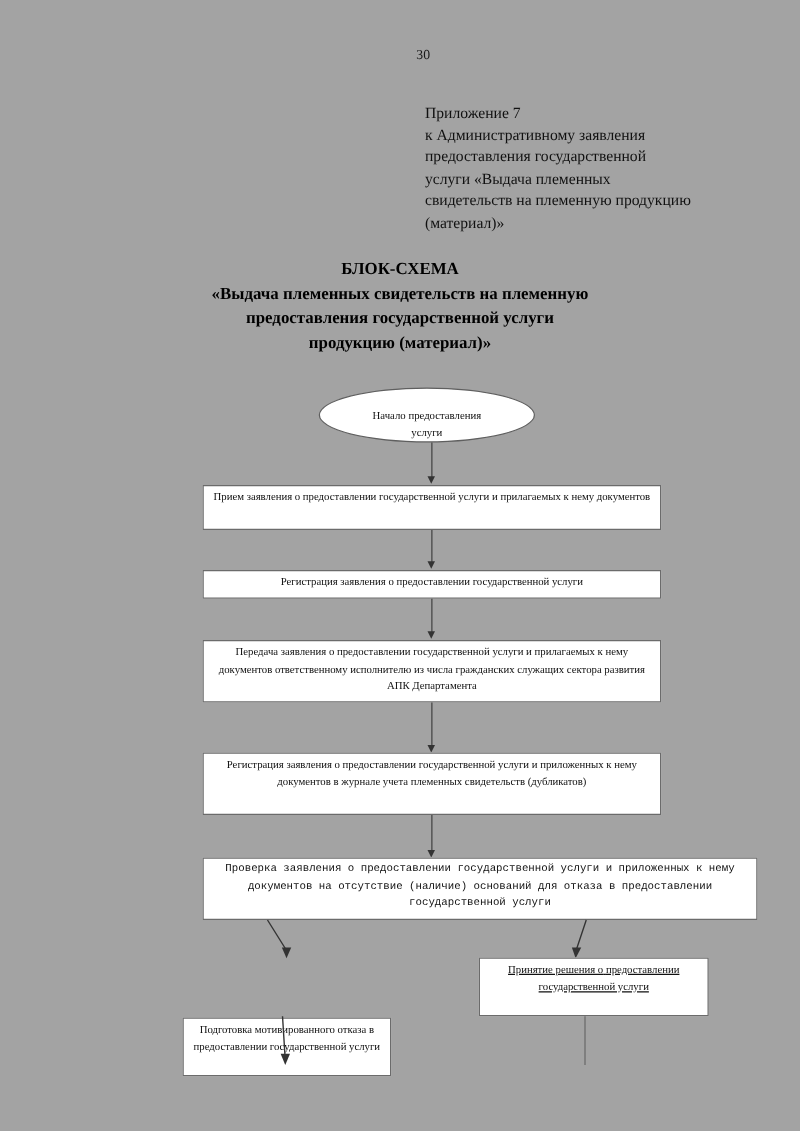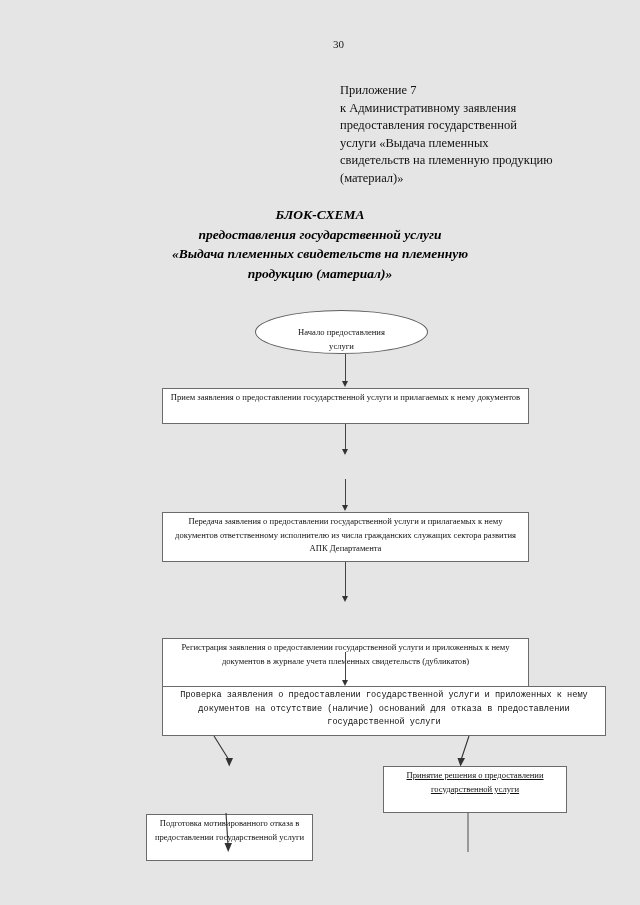--- a/index.html
+++ b/index.html
@@ -8,21 +8,21 @@
     background: #ffffff;
   }
   body {
     font-family: "Liberation Serif", "DejaVu Serif", serif;
     color: #000000;
   }
   #page {
     position: relative;
     width: 640px;
     height: 905px;
-    background: #e5e5e5;
+    background: #a3a3a3;
     overflow: hidden;
   }
 
   
   .page-number {
     position: absolute;
     left: 333px;
     top: 38px;
     font-size: 11px;
     line-height: 13px;
@@ -43,21 +43,20 @@
   .doc-title {
     position: absolute;
     left: 70px;
     top: 205px;
     width: 500px;
     text-align: center;
     font-weight: bold;
     font-size: 13.5px;
     line-height: 19.5px;
     color: #000000;
-    font-style: italic;
   }
 
   
   .node-box {
     position: absolute;
     box-sizing: border-box;
     border: 1px solid #6b6b6b;
     background: #ffffff;
     display: flex;
     align-items: flex-start;
@@ -116,22 +115,22 @@
     <div>Приложение 7</div>
     <div>к Административному заявления</div>
     <div>предоставления государственной</div>
     <div>услуги «Выдача племенных</div>
     <div>свидетельств на племенную продукцию</div>
     <div>(материал)»</div>
   </div>
 
   <div class="doc-title">
     <div>БЛОК-СХЕМА</div>
+    <div>«Выдача племенных свидетельств на племенную</div>
     <div>предоставления государственной услуги</div>
-    <div>«Выдача племенных свидетельств на племенную</div>
     <div>продукцию (материал)»</div>
   </div>
 
   <div class="node-ellipse" style="left:255px; top:310px; width:173px; height:44px;align-items:flex-end;">
     <span>
       <span>Начало предоставления</span><br>
       <span>услуги</span>
     </span>
   </div>
 
@@ -141,36 +140,41 @@
   <div class="node-box" style="left:162px; top:388px; width:367px; height:36px;">
     <span class="txt">
       <span>Прием заявления о предоставлении государственной услуги и прилагаемых</span>
       <span>к нему документов</span>
     </span>
   </div>
 
   <div class="conn" style="left:345px; top:424px; height:26px;"></div>
   <div class="arrow-head" style="left:341.5px; top:449px;"></div>
 
+  <div class="node-box" style="left:162px; top:456px; width:367px; height:23px;">
+    <span class="txt">
+      <span>Регистрация заявления о предоставлении государственной услуги</span>
+    </span>
+  </div>
 
   <div class="conn" style="left:345px; top:479px; height:27px;"></div>
   <div class="arrow-head" style="left:341.5px; top:505px;"></div>
 
   <div class="node-box" style="left:162px; top:512px; width:367px; height:50px;">
     <span class="txt">
       <span>Передача заявления о предоставлении государственной услуги и</span>
       <span>прилагаемых к нему документов ответственному исполнителю из числа</span>
       <span>гражданских служащих сектора развития АПК Департамента</span>
     </span>
   </div>
 
   <div class="conn" style="left:345px; top:562px; height:35px;"></div>
   <div class="arrow-head" style="left:341.5px; top:596px;"></div>
 
-  <div class="node-box" style="left:162px; top:602px; width:367px; height:50px;margin-top:36px;">
+  <div class="node-box" style="left:162px; top:602px; width:367px; height:50px;">
     <span class="txt">
       <span>Регистрация заявления о предоставлении государственной услуги и</span>
       <span>приложенных к нему документов в журнале учета племенных свидетельств</span>
       <span>(дубликатов)</span>
     </span>
   </div>
 
   <div class="conn" style="left:345px; top:652px; height:29px;"></div>
   <div class="arrow-head" style="left:341.5px; top:680px;"></div>
 

